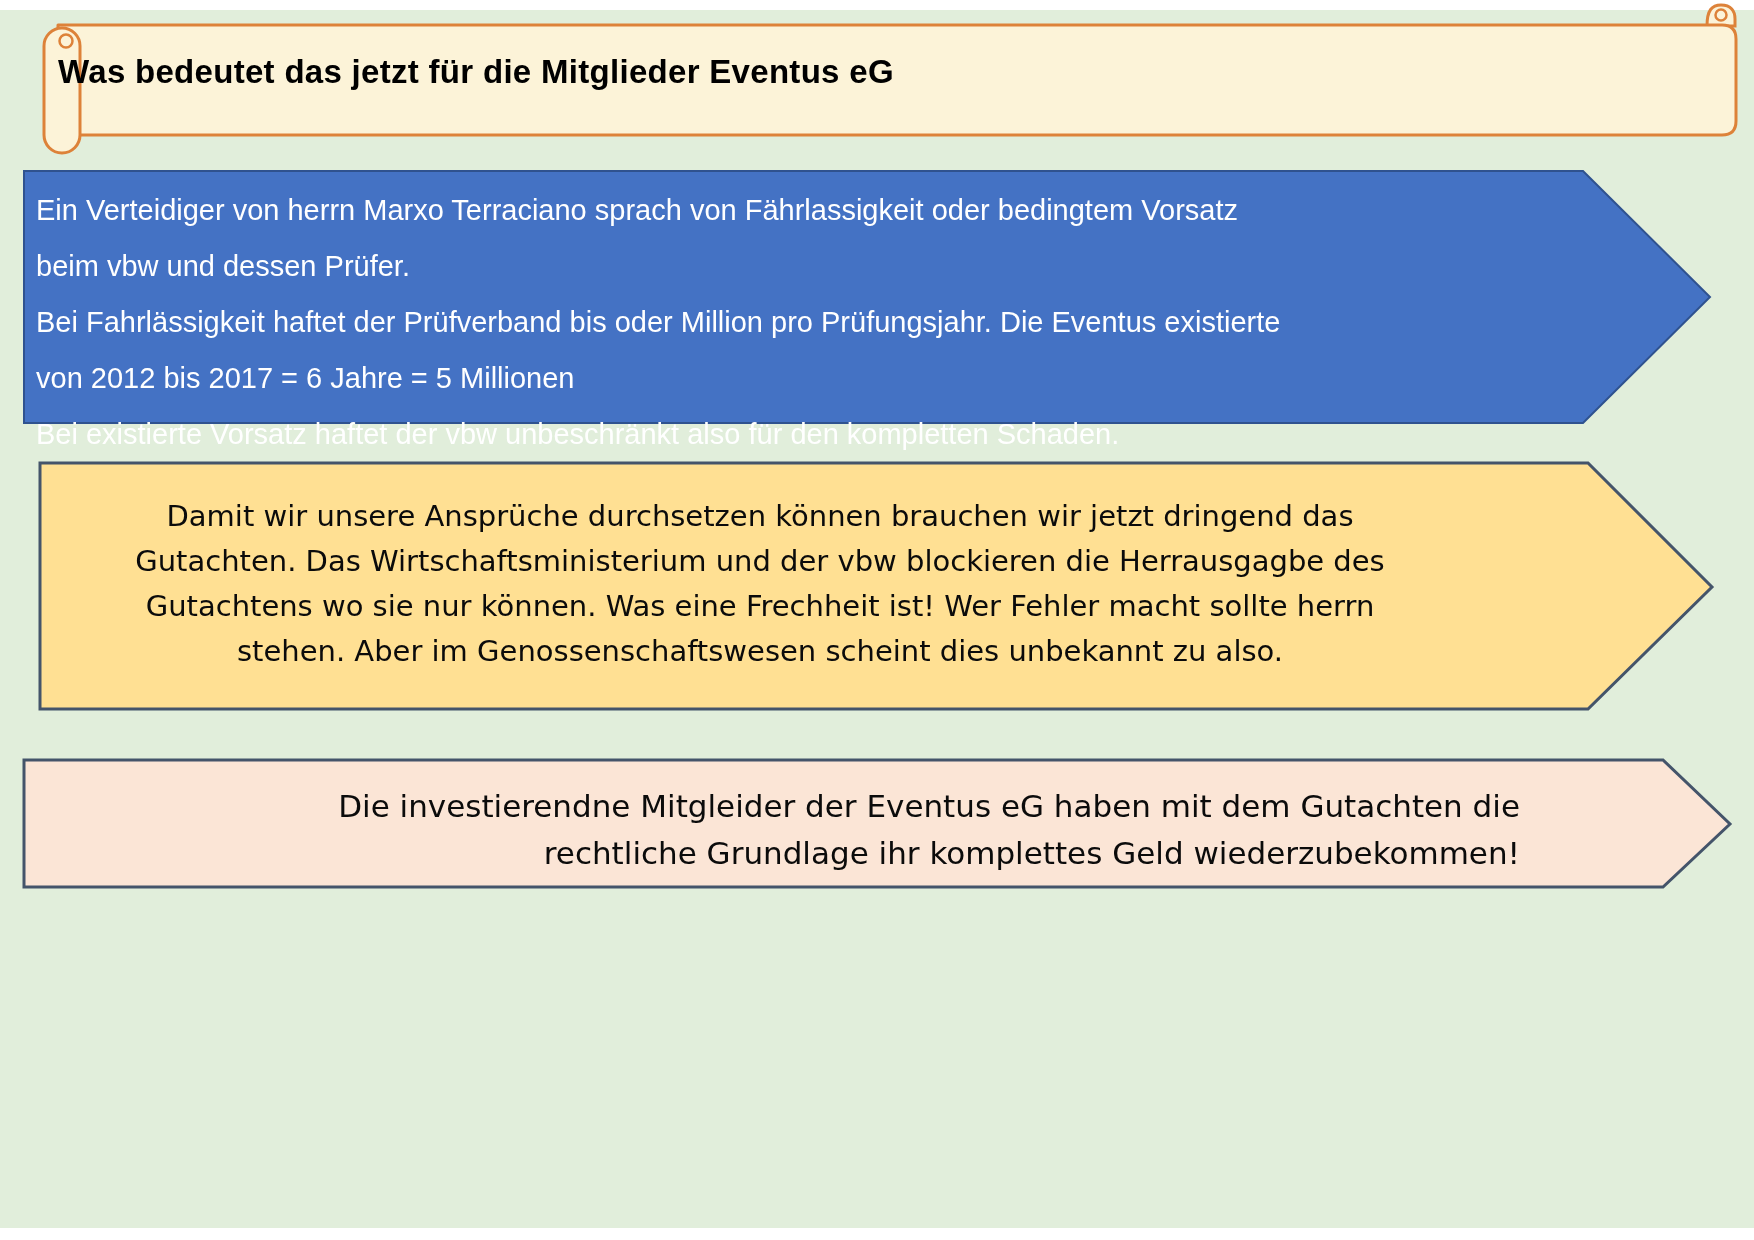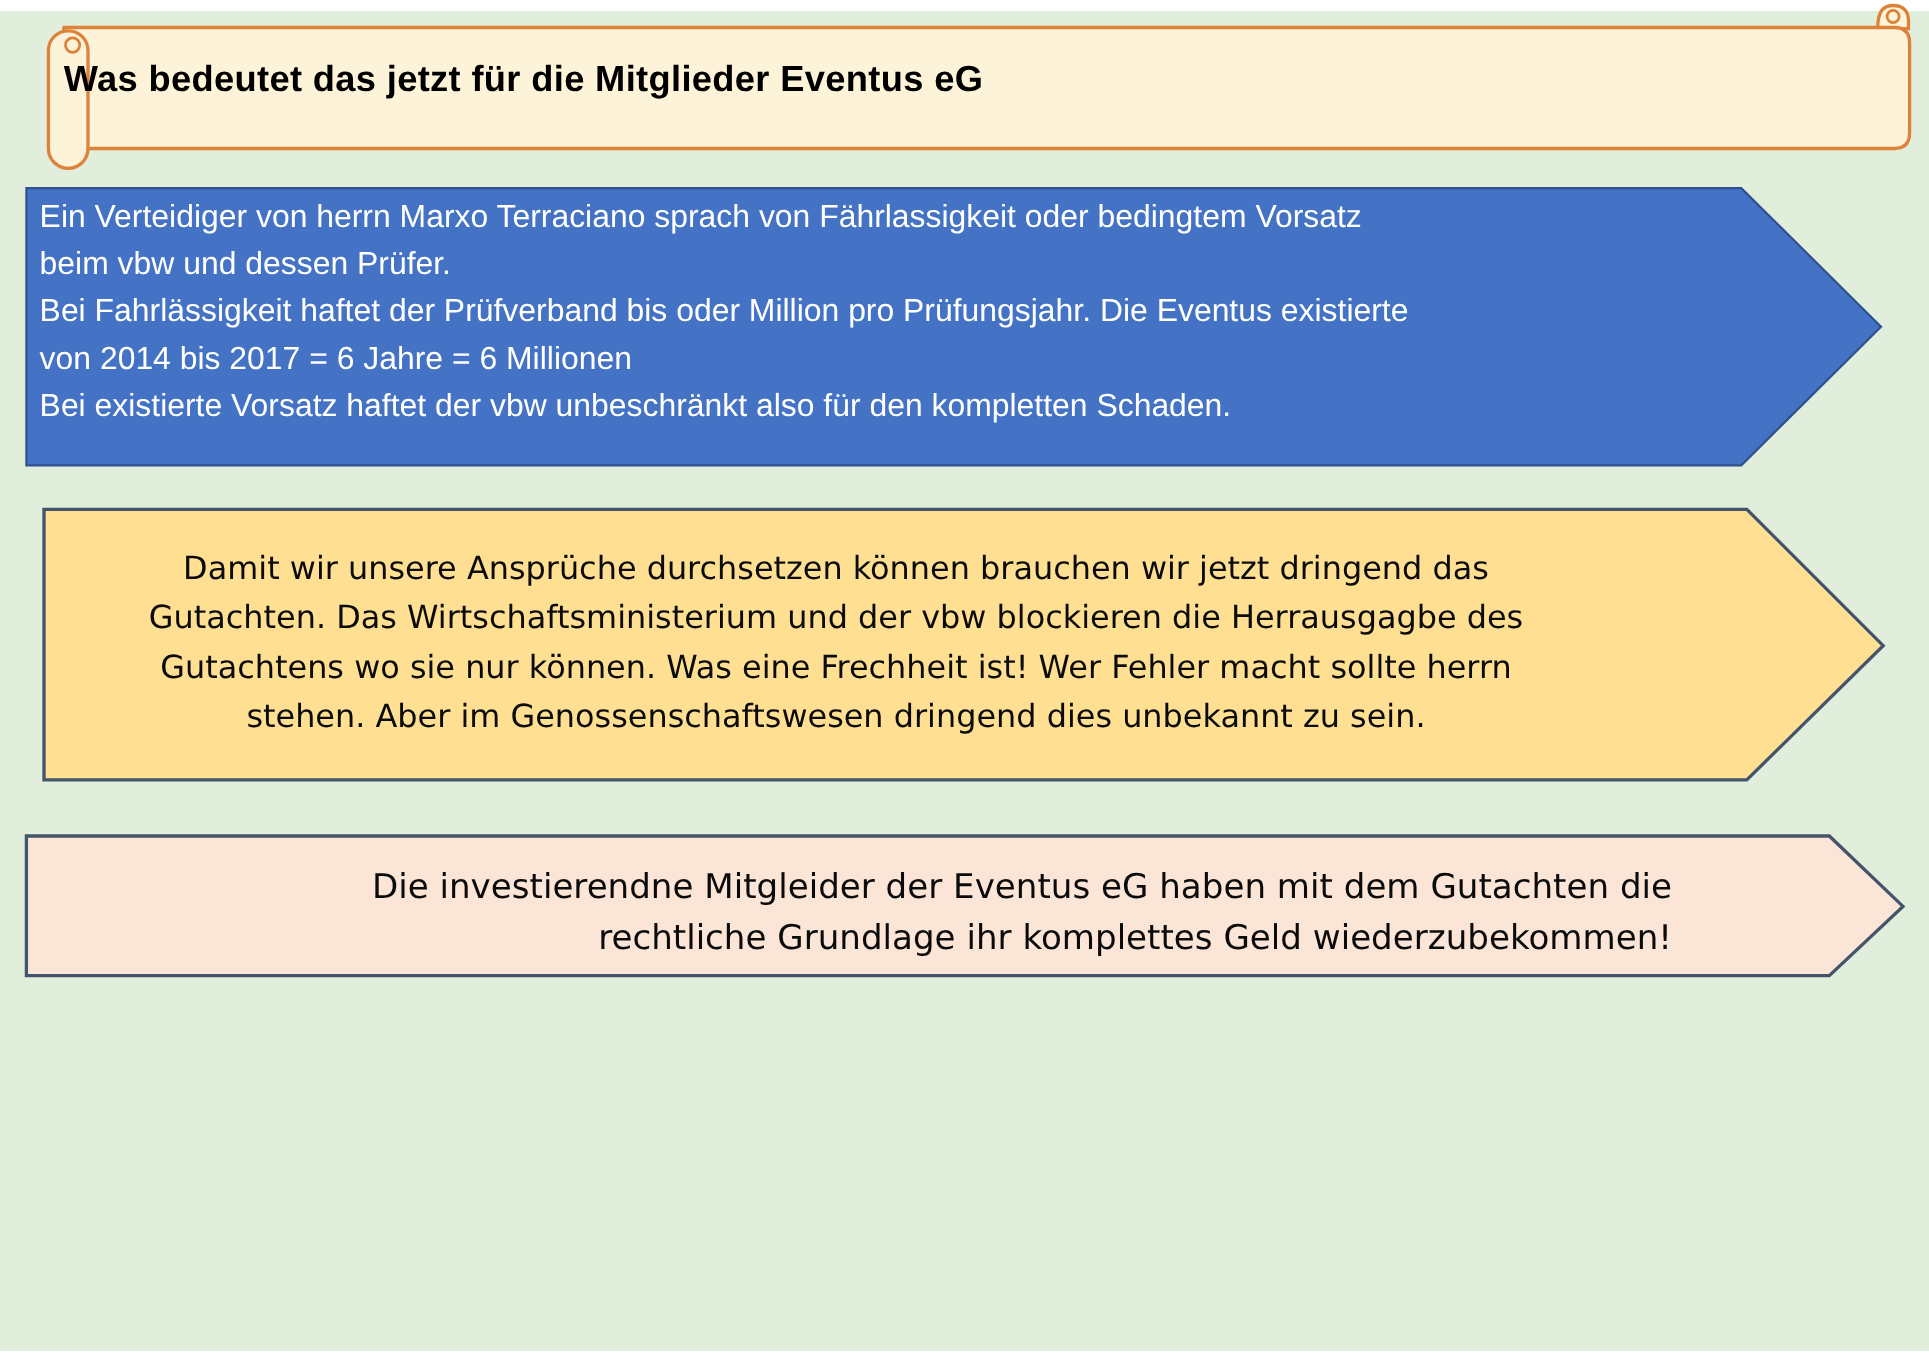--- a/index.html
+++ b/index.html
@@ -23,21 +23,21 @@
     line-height:44px; 
     font-size:33px; font-weight:bold; color:#000000;
     letter-spacing:0.3px;
     font-family:"Liberation Sans", sans-serif;
   }
   .blue-text {
     left:36px; top:176px; width:1560px;
     font-size:29px; line-height:43px; color:#ffffff;
     font-family:"Liberation Sans", sans-serif;
   }
-  .blue-text .text-line { white-space:nowrap; }
+  .blue-text .text-line { white-space:nowrap;margin-top:13px; }
   .yellow-text {
     left:40px; top:494px; width:1440px;
     font-size:29px; line-height:45px; color:#0b0b0b;
     text-align:center;
     font-family:"DejaVu Sans", sans-serif;
   }
   .pink-text {
     left:24px; top:783px; width:1496px;
     font-size:31px; line-height:47px; color:#0b0b0b;
     text-align:right;
@@ -66,27 +66,27 @@
 
   <polygon points="24,760 1663,760 1730,824 1663,887 24,887" stroke-width="3" fill="#fbe5d6" stroke="#44546a"></polygon>
 </svg>
 
 <div class="abs slide-title">Was bedeutet das jetzt für die Mitglieder Eventus eG</div>
 
 <div class="abs blue-text">
   <div class="text-line">Ein Verteidiger von herrn Marxo Terraciano sprach von Fährlassigkeit oder bedingtem Vorsatz</div>
   <div class="text-line">beim vbw und dessen Prüfer.</div>
   <div class="text-line">Bei Fahrlässigkeit haftet der Prüfverband bis oder Million pro Prüfungsjahr. Die Eventus existierte</div>
-  <div class="text-line">von 2014 bis 2017 = 6 Jahre = 6 Millionen</div>
+  <div class="text-line">von 2012 bis 2017 = 6 Jahre = 5 Millionen</div>
   <div class="text-line">Bei existierte Vorsatz haftet der vbw unbeschränkt also für den kompletten Schaden.</div>
 </div>
 
 <div class="abs yellow-text">
   <div class="text-line">Damit wir unsere Ansprüche durchsetzen können brauchen wir jetzt dringend das</div>
   <div class="text-line">Gutachten. Das Wirtschaftsministerium und der vbw blockieren die Herrausgagbe des</div>
   <div class="text-line">Gutachtens wo sie nur können. Was eine Frechheit ist! Wer Fehler macht sollte herrn</div>
-  <div class="text-line">stehen. Aber im Genossenschaftswesen dringend dies unbekannt zu sein.</div>
+  <div class="text-line">stehen. Aber im Genossenschaftswesen scheint dies unbekannt zu also.</div>
 </div>
 
 <div class="abs pink-text">
   <div class="text-line">Die investierendne Mitgleider der Eventus eG haben mit dem Gutachten die</div>
   <div class="text-line">rechtliche Grundlage ihr komplettes Geld wiederzubekommen!</div>
 </div>
 
 </body></html>

